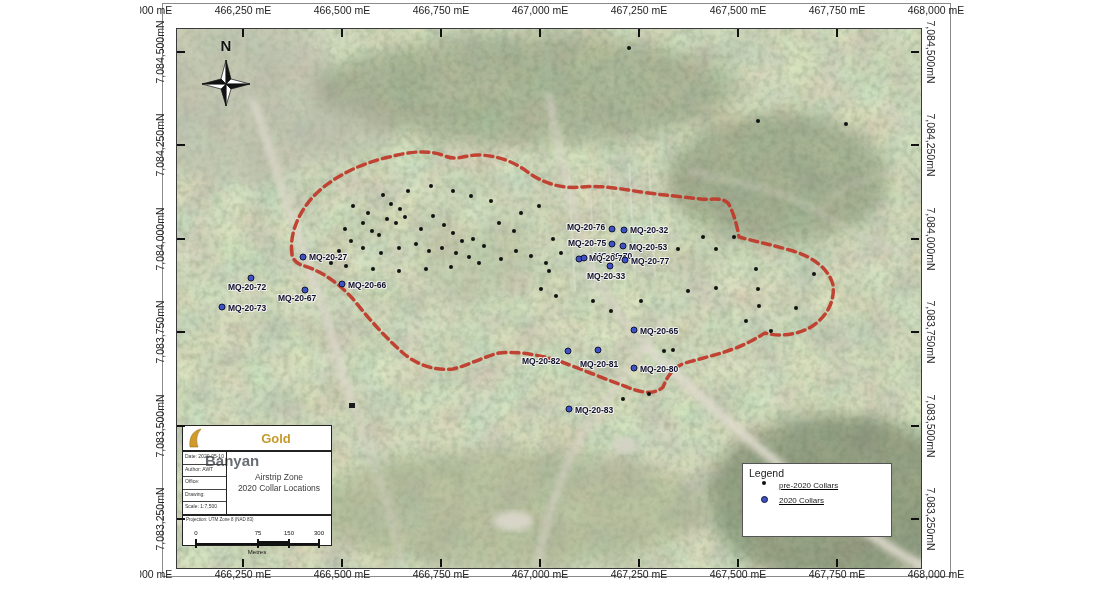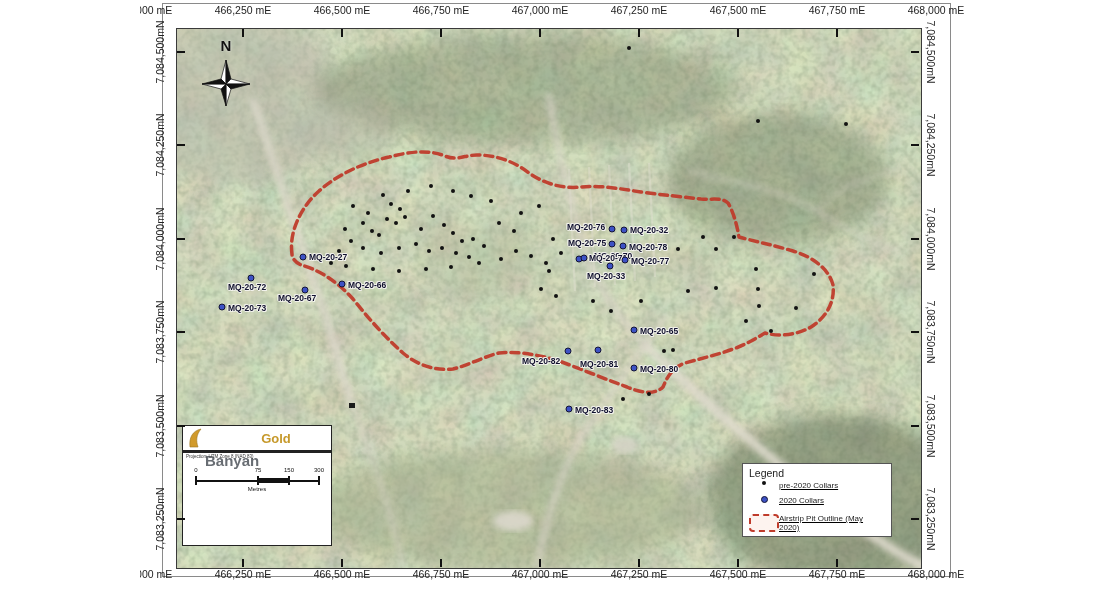--- a/index.html
+++ b/index.html
@@ -217,21 +217,21 @@
           <div class="collar-label" style="left: 101px; top: 264px;">MQ-20-67</div>
           <div class="dot-2020" style="left: 45px; top: 278px;"></div>
           <div class="collar-label" style="left: 51px; top: 274px;">MQ-20-73</div>
           <div class="dot-2020" style="left: 435px; top: 200px;"></div>
           <div class="collar-label" style="left: 390px; top: 193px;">MQ-20-76</div>
           <div class="dot-2020" style="left: 447px; top: 201px;"></div>
           <div class="collar-label" style="left: 453px; top: 196px;">MQ-20-32</div>
           <div class="dot-2020" style="left: 435px; top: 215px;"></div>
           <div class="collar-label" style="left: 391px; top: 209px;">MQ-20-75</div>
           <div class="dot-2020" style="left: 446px; top: 217px;"></div>
-          <div class="collar-label" style="left: 452px; top: 213px;">MQ-20-78</div>
+          <div class="collar-label" style="left: 452px; top: 213px;">MQ-20-53</div>
           <div class="dot-2020" style="left: 402px; top: 230px;"></div>
           <div class="collar-label" style="left: 369px; top: 222px; margin-left: 48px;">MQ-20-70</div>
           <div class="dot-2020" style="left: 407px; top: 229px;"></div>
           <div class="collar-label" style="left: 412px; top: 224px;">MQ-20-71</div>
           <div class="dot-2020" style="left: 448px; top: 231px;"></div>
           <div class="collar-label" style="left: 454px; top: 227px;">MQ-20-77</div>
           <div class="dot-2020" style="left: 433px; top: 237px;"></div>
           <div class="collar-label" style="left: 410px; top: 242px;">MQ-20-33</div>
           <div class="dot-2020" style="left: 457px; top: 301px;"></div>
           <div class="collar-label" style="left: 463px; top: 297px;">MQ-20-65</div>
@@ -253,35 +253,44 @@
               <span class="lg-dot-pre"></span>
             </span>
           <span class="lg-txt">pre-2020 Collars</span>
         </div>
         <div class="lg-row">
           <span class="lg-sym">
               <span class="lg-dot-2020"></span>
             </span>
           <span class="lg-txt">2020 Collars</span>
         </div>
-        <div class="lg-row pit">
-          <span class="lg-sym">
-              <span class="lg-pit"></span>
-            </span>
-          <span class="lg-txt">Airstrip Pit Outline (May 2020)</span>
-        </div>
       </div>
 
       <div id="tblock">
         <div id="logo">
           <svg width="18" height="20" viewBox="0 0 18 20">
             <path d="M3,19 C2,10 5,3 14,1 C9,7 9,13 11,19 Z" fill="#d19a2b" stroke="#9a741e" stroke-width="0.6"></path>
           </svg>
           <span class="b1">Banyan</span>
           <span class="b2">Gold</span>
+        </div>
+        <div id="tb-table">
+          <div id="tb-left">
+            <div class="mrow">Date: 2020-05-10</div>
+            <div class="mrow">Author: AWT</div>
+            <div class="mrow">Office:</div>
+            <div class="mrow">Drawing:</div>
+            <div class="mrow">Scale: 1:7,500</div>
+          </div>
+          <div id="tb-right">
+            <div id="tb-title">
+              <span>Airstrip Zone</span>
+              <span>2020 Collar Locations</span>
+            </div>
+          </div>
         </div>
         <div id="tb-proj">Projection: UTM Zone 8 (NAD 83)</div>
         <div id="scalebar">
           <div id="sb-line"></div>
           <div id="sb-thick"></div>
           <div class="sb-end" style="left:12px;"></div>
           <div class="sb-end" style="left:74px;"></div>
           <div class="sb-end" style="left:105px;"></div>
           <div class="sb-end" style="left:135px;"></div>
           <div class="sb-num" style="left:13px;">0</div>

